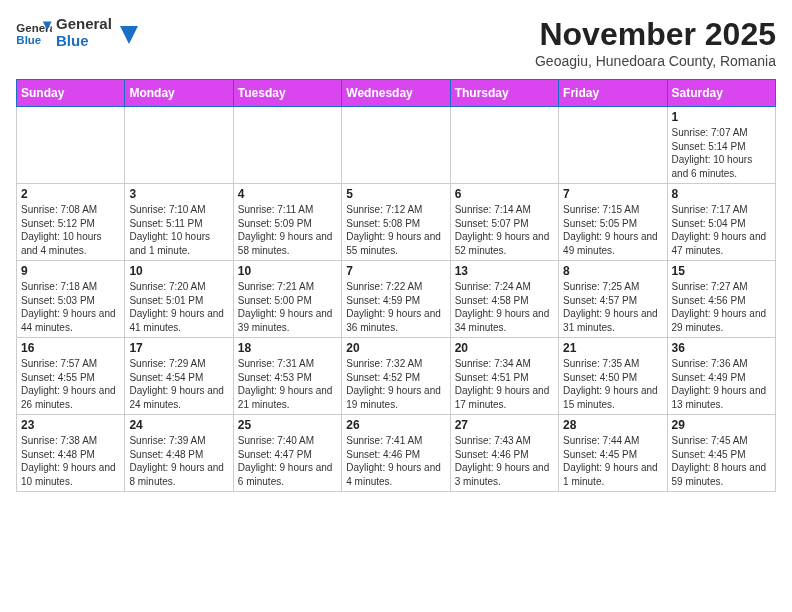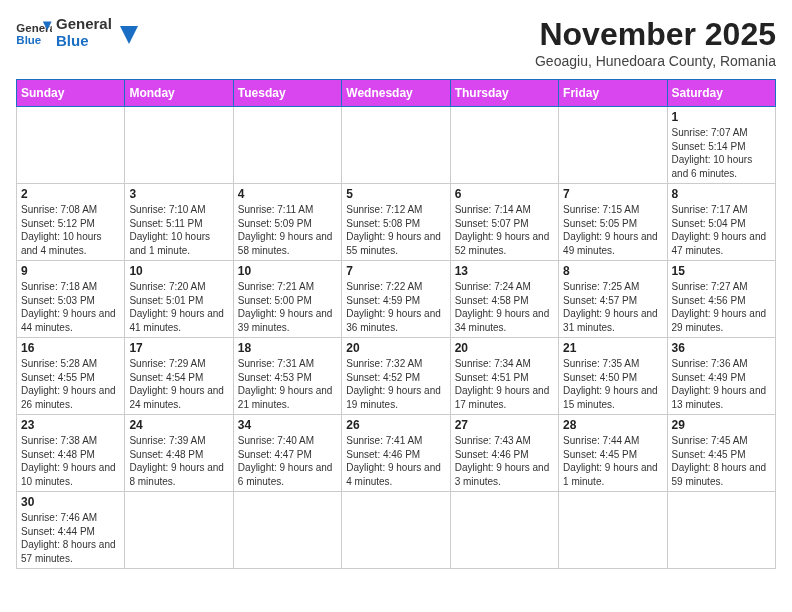--- a/index.html
+++ b/index.html
@@ -214,21 +214,21 @@
         <td>
           <span class="day-num">15</span>
           <div class="day-info">Sunrise: 7:27 AM
 Sunset: 4:56 PM
 Daylight: 9 hours and 29 minutes.</div>
         </td>
       </tr>
       <tr>
         <td>
           <span class="day-num">16</span>
-          <div class="day-info">Sunrise: 5:28 AM
+          <div class="day-info">Sunrise: 7:57 AM
 Sunset: 4:55 PM
 Daylight: 9 hours and 26 minutes.</div>
         </td>
         <td>
           <span class="day-num">17</span>
           <div class="day-info">Sunrise: 7:29 AM
 Sunset: 4:54 PM
 Daylight: 9 hours and 24 minutes.</div>
         </td>
         <td>
@@ -269,21 +269,21 @@
 Sunset: 4:48 PM
 Daylight: 9 hours and 10 minutes.</div>
         </td>
         <td>
           <span class="day-num">24</span>
           <div class="day-info">Sunrise: 7:39 AM
 Sunset: 4:48 PM
 Daylight: 9 hours and 8 minutes.</div>
         </td>
         <td>
-          <span class="day-num">34</span>
+          <span class="day-num">25</span>
           <div class="day-info">Sunrise: 7:40 AM
 Sunset: 4:47 PM
 Daylight: 9 hours and 6 minutes.</div>
         </td>
         <td>
           <span class="day-num">26</span>
           <div class="day-info">Sunrise: 7:41 AM
 Sunset: 4:46 PM
 Daylight: 9 hours and 4 minutes.</div>
         </td>
@@ -299,28 +299,14 @@
 Sunset: 4:45 PM
 Daylight: 9 hours and 1 minute.</div>
         </td>
         <td>
           <span class="day-num">29</span>
           <div class="day-info">Sunrise: 7:45 AM
 Sunset: 4:45 PM
 Daylight: 8 hours and 59 minutes.</div>
         </td>
       </tr>
-      <tr>
-        <td>
-          <span class="day-num">30</span>
-          <div class="day-info">Sunrise: 7:46 AM
-Sunset: 4:44 PM
-Daylight: 8 hours and 57 minutes.</div>
-        </td>
-        <td class="empty"></td>
-        <td class="empty"></td>
-        <td class="empty"></td>
-        <td class="empty"></td>
-        <td class="empty"></td>
-        <td class="empty"></td>
-      </tr>
     </tbody>
 </table>
 
 </body></html>

